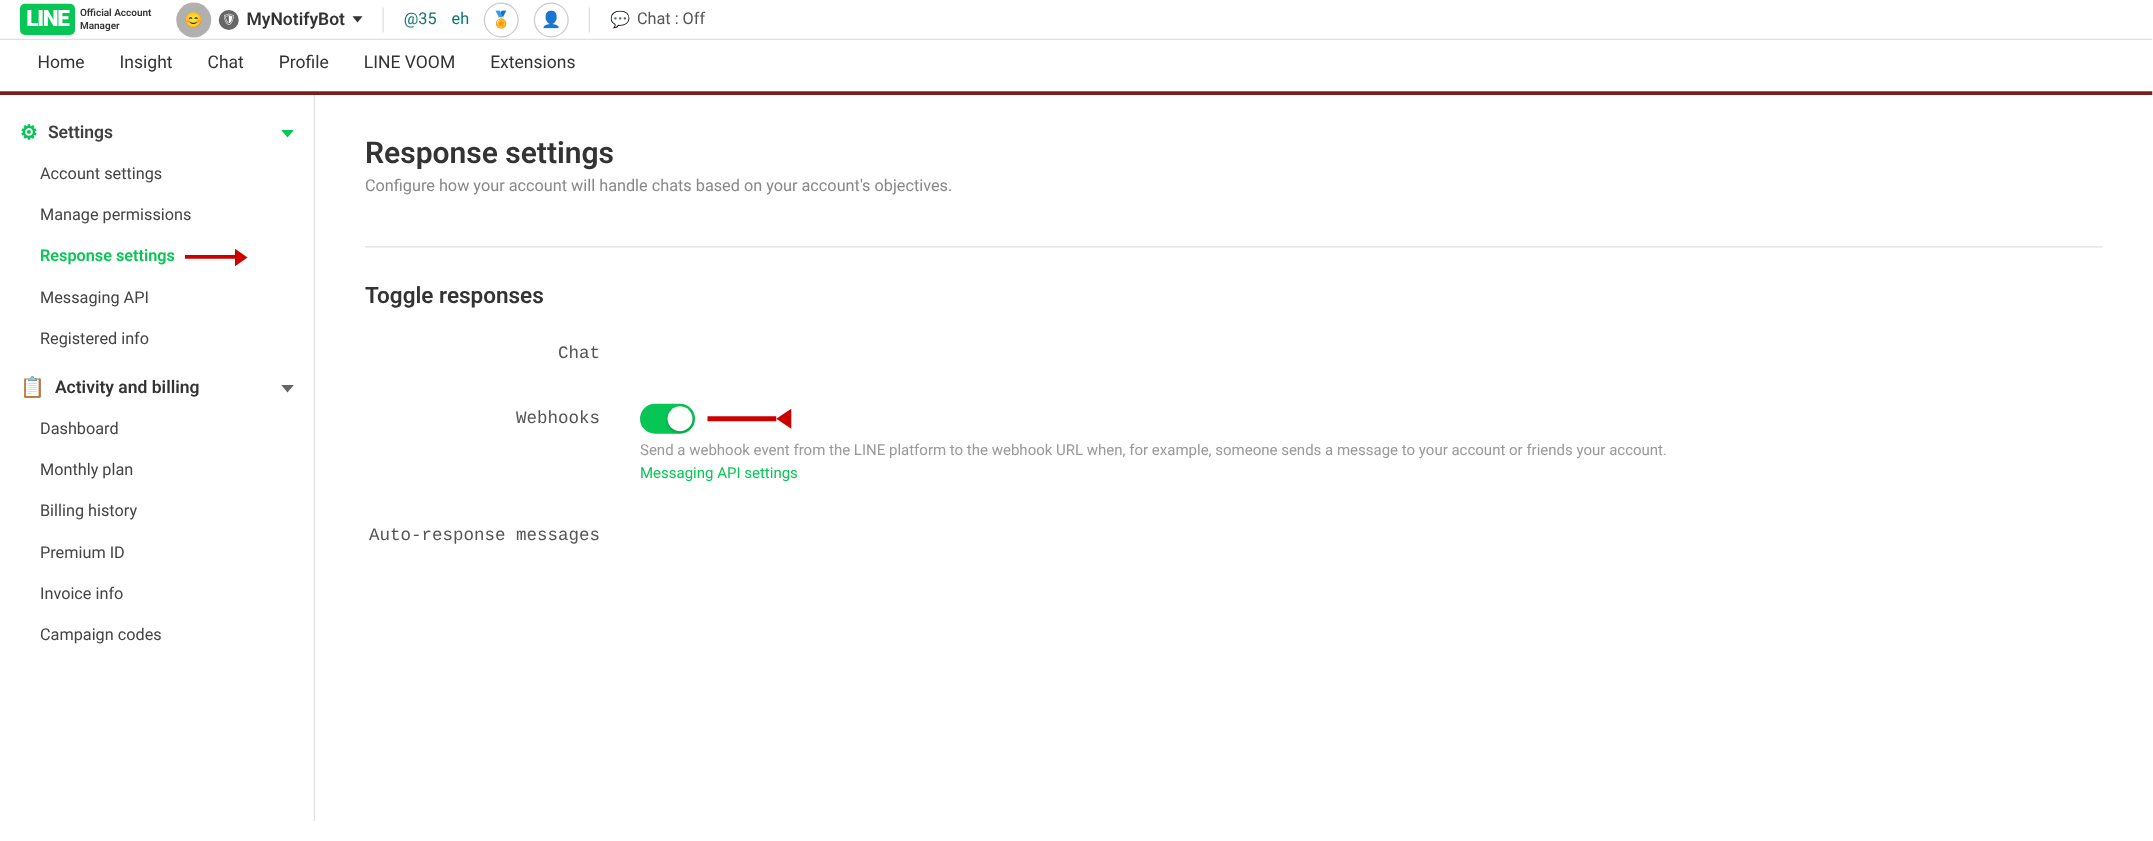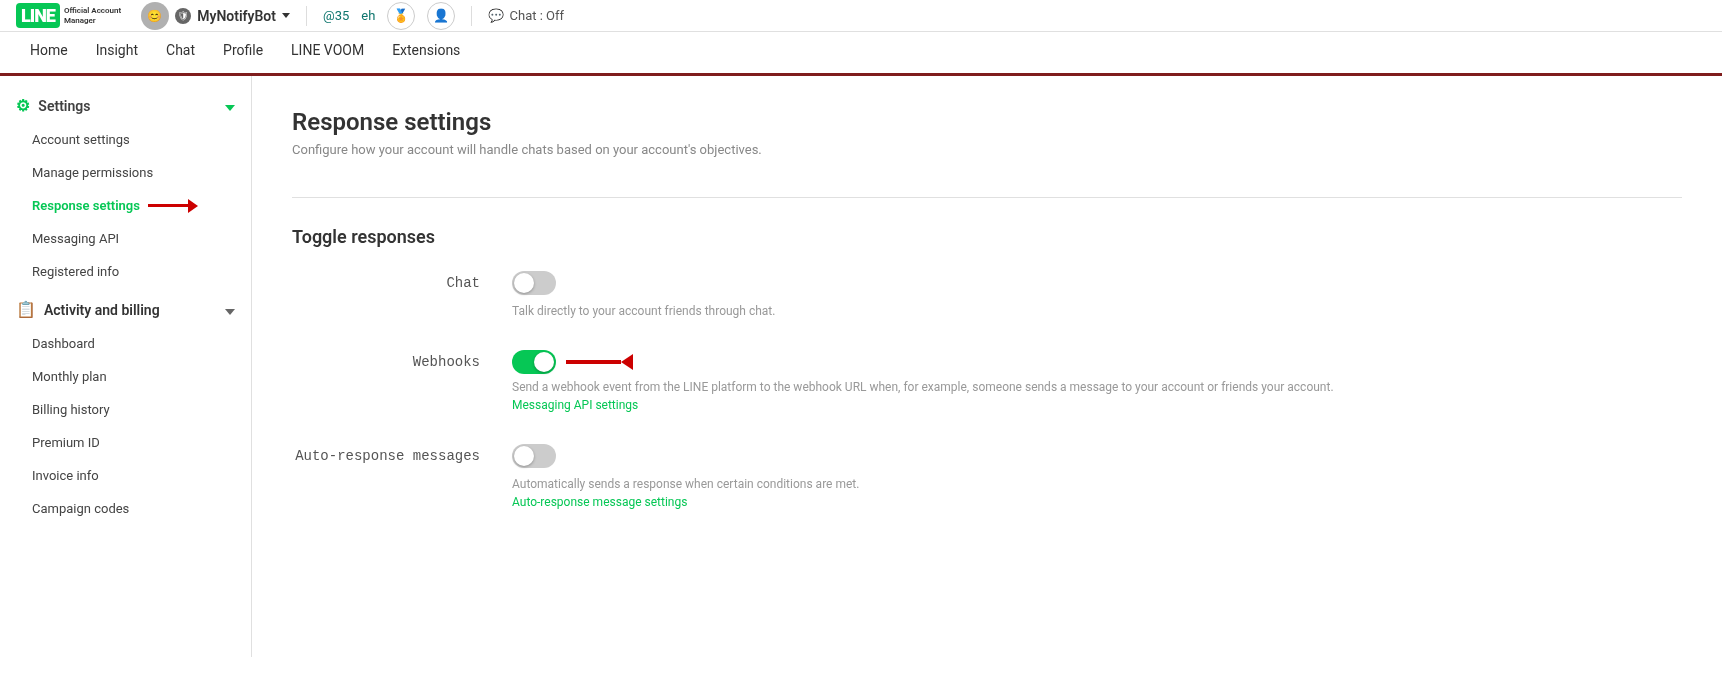--- a/index.html
+++ b/index.html
@@ -405,28 +405,20 @@
   <div class="content">
     <h1 class="page-title">Response settings</h1>
     <p class="page-subtitle">Configure how your account will handle chats based on your account's objectives.</p>
     <hr class="section-divider">
     <h2 class="section-title">Toggle responses</h2>
 
     <div class="toggle-row">
       <div class="toggle-label-col">
         <span>Chat</span>
       </div>
-      <div class="toggle-content-col">
-        <div class="toggle-switch">
-          <div class="toggle-track">
-            <div class="toggle-thumb"></div>
-          </div>
-        </div>
-        <div class="toggle-desc">Talk directly to your account friends through chat.</div>
-      </div>
     </div>
 
 
     <div class="toggle-row">
       <div class="toggle-label-col">
         <span>Webhooks</span>
       </div>
       <div class="toggle-content-col">
         <div class="toggle-with-arrow">
           <div class="toggle-switch">
@@ -442,25 +434,16 @@
         </div>
         <div class="toggle-desc">Send a webhook event from the LINE platform to the webhook URL when, for example, someone sends a message to your account or friends your account.</div>
         <a class="toggle-link">Messaging API settings</a>
       </div>
     </div>
 
     <div class="toggle-row">
       <div class="toggle-label-col">
         <span>Auto-response messages</span>
       </div>
-      <div class="toggle-content-col">
-        <div class="toggle-switch">
-          <div class="toggle-track">
-            <div class="toggle-thumb"></div>
-          </div>
-        </div>
-        <div class="toggle-desc">Automatically sends a response when certain conditions are met.</div>
-        <a class="toggle-link">Auto-response message settings</a>
-      </div>
     </div>
 
   </div>
 </div>
 
 </body></html>

